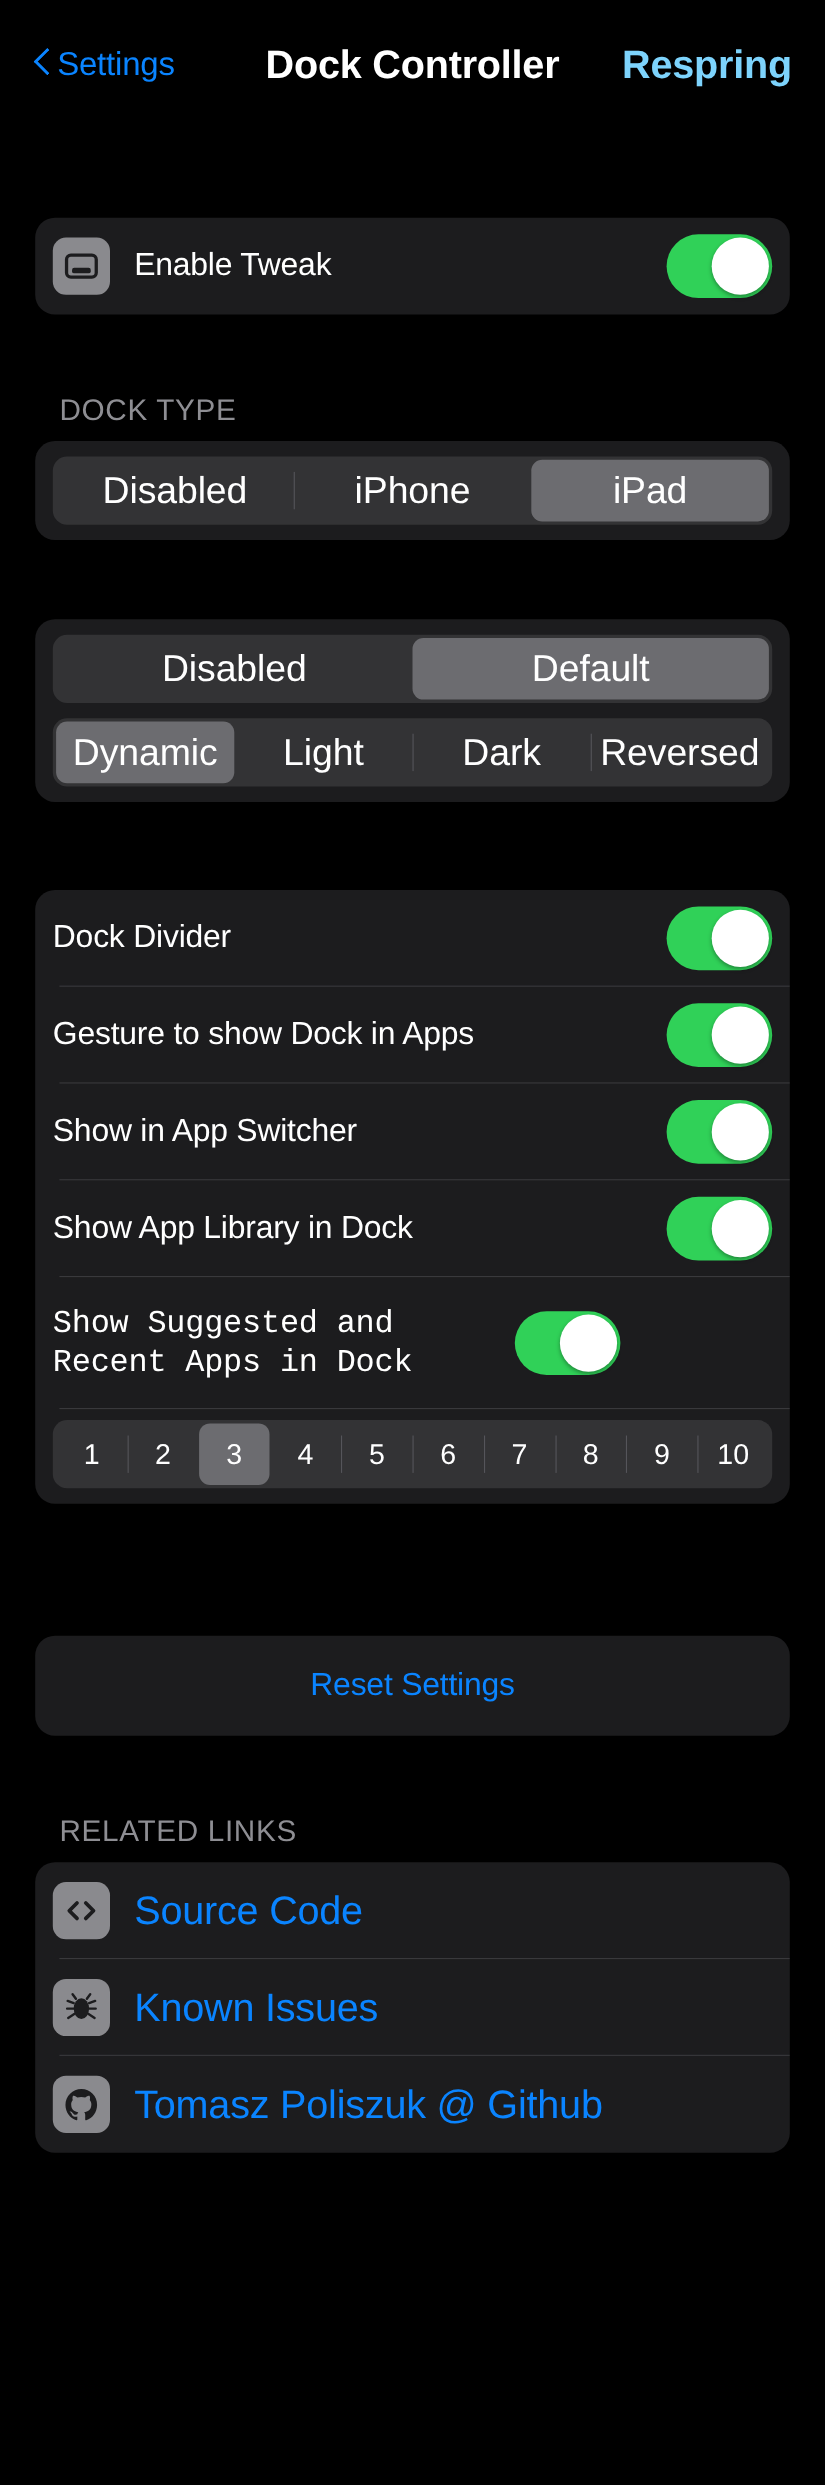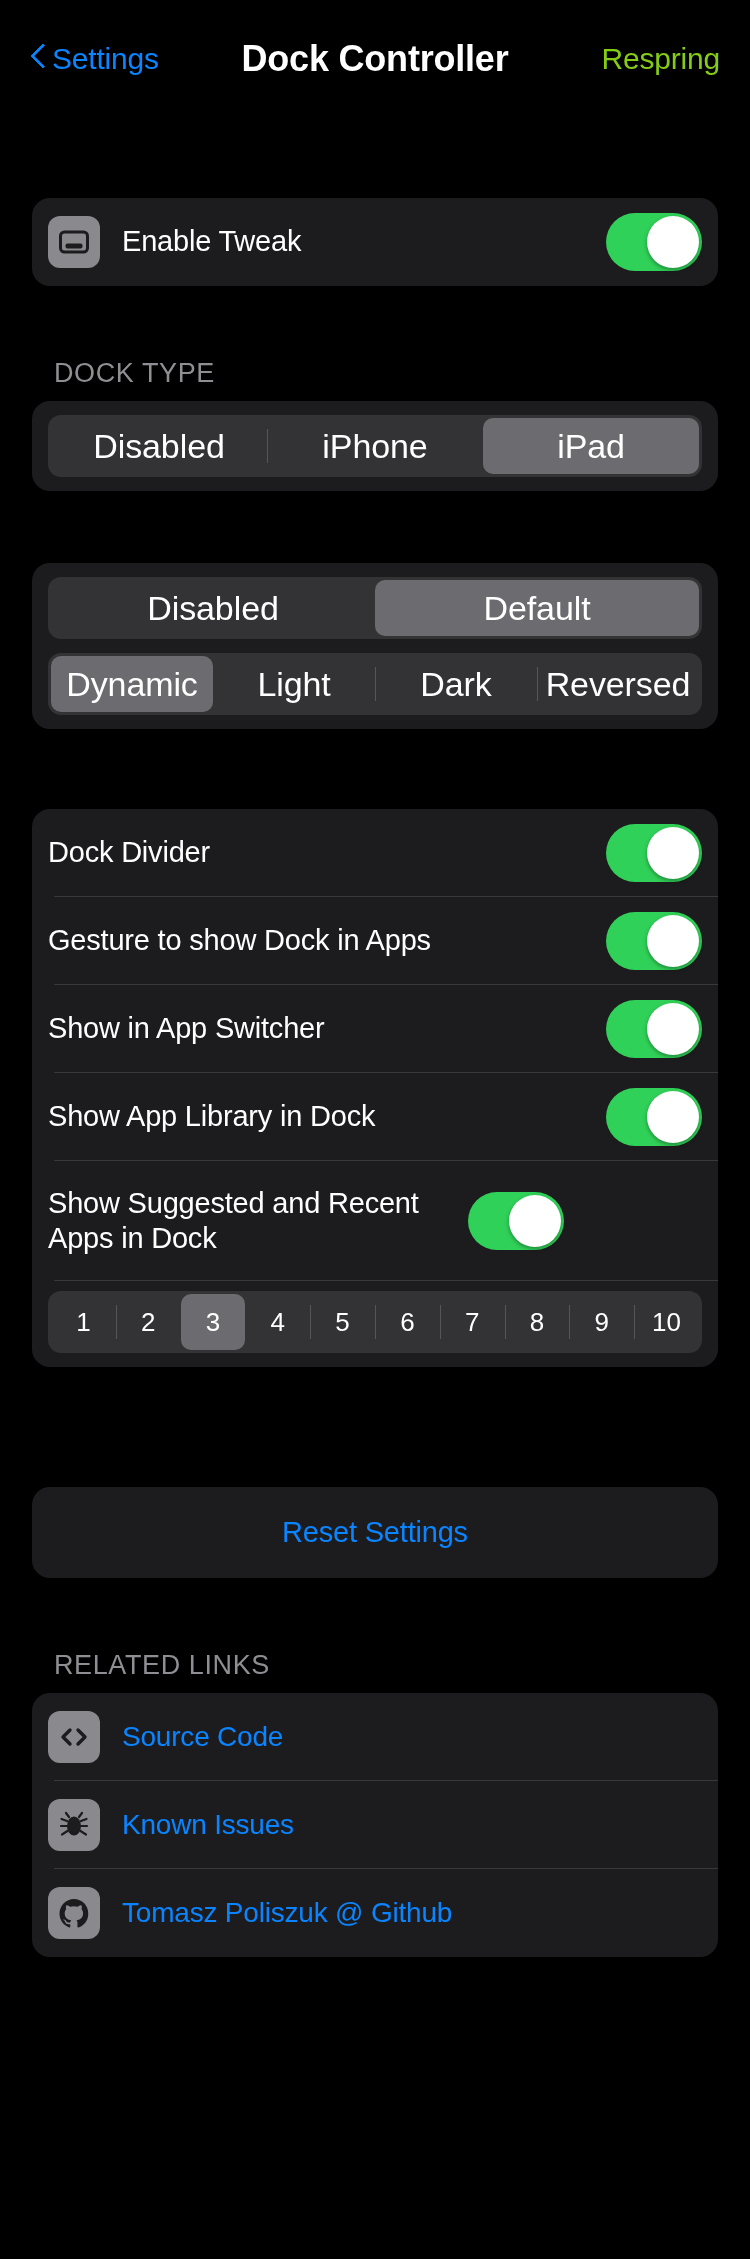--- a/index.html
+++ b/index.html
@@ -58,26 +58,27 @@
     left: 0; right: 0;
     text-align: center;
     color: #FFFFFF;
     font-size: 36px;
     font-weight: bold;
     letter-spacing: -0.2px;
     pointer-events: none;
   }
   .nav-action {
     margin-left: auto;
-    color: #84cc16;
-    font-size: 30px;
+    color: #7dd3fc;
+    font-size: 36px;
     letter-spacing: -0.2px;
     cursor: pointer;
     position: relative;
     z-index: 2;
+    font-weight: bold;
   }
 
   
   .content { padding: 0 32px; }
 
   .card {
     background: #1C1C1E;
     border-radius: 18px;
     overflow: hidden;
   }
@@ -107,21 +108,21 @@
   .row-label {
     color: #FFFFFF;
     font-size: 29px;
     letter-spacing: -0.2px;
     flex: 1;
     padding-right: 16px;
     line-height: 1.22;
   }
   .row-link-label {
     color: #0A84FF;
-    font-size: 28px;
+    font-size: 36px;
     letter-spacing: -0.2px;
     flex: 1;
   }
 
   
   .icon-tile {
     width: 52px;
     height: 52px;
     border-radius: 12px;
     background: #8A8A8E;
@@ -330,21 +331,21 @@
         </span>
       </div>
 
       <div class="row row-sep">
         <span class="row-label">Show App Library in Dock</span>
         <span class="switch">
           <span class="knob"></span>
         </span>
       </div>
 
-      <div class="row row-sep" style="min-height:120px;">
+      <div class="row row-sep" style="min-height:120px;font-family:Liberation Mono, monospace;">
         <span class="row-label" style="max-width:420px;">Show Suggested and Recent Apps in Dock</span>
         <span class="switch">
           <span class="knob"></span>
         </span>
       </div>
 
       <div class="numpick-wrap">
         <div class="numpick">
           <div class="num-item">1</div>
           <div class="num-item div">2</div>

